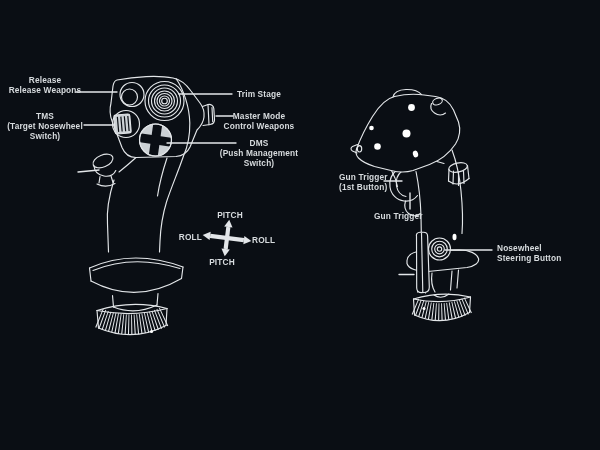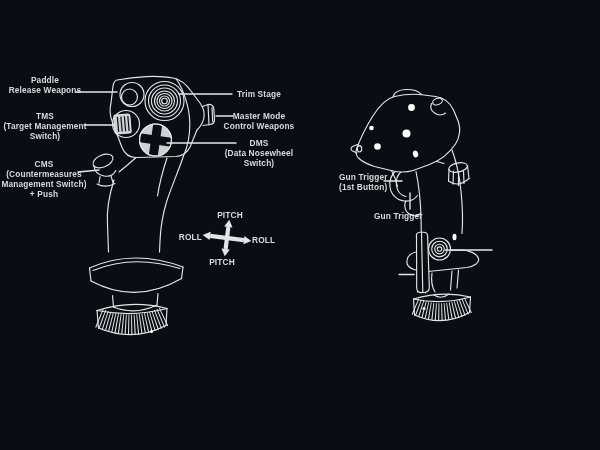--- a/index.html
+++ b/index.html
@@ -216,49 +216,43 @@
       <line x1="216" y1="116" x2="233" y2="116"></line>
       <line x1="167" y1="143" x2="236" y2="143"></line>
       <line x1="384" y1="181" x2="402" y2="181"></line>
       <line x1="410" y1="193" x2="410" y2="209"></line>
       <line x1="399" y1="274.5" x2="414" y2="274.5"></line>
       <line x1="445" y1="250" x2="492" y2="250"></line>
     </g>
   </svg>
 
   <div class="callout center" style="left:3px;top:75px;width:84px">
-    <span>Paddle</span>
+    <span>Release</span>
     <span>Release Weapons</span>
   </div>
 
   <div class="callout center" style="left:1px;top:111px;width:88px">
     <span>TMS</span>
-    <span>(Target Management</span>
+    <span>(Target Nosewheel</span>
     <span>Switch)</span>
   </div>
 
-  <div class="callout center" style="left:0px;top:159px;width:88px">
-    <span>CMS</span>
-    <span>(Countermeasures</span>
-    <span>Management Switch)</span>
-    <span>+ Push</span>
-  </div>
 
   <div class="callout center" style="left:215px;top:89px;width:88px">
     <span>Trim Stage</span>
   </div>
 
   <div class="callout center" style="left:215px;top:111px;width:88px">
     <span>Master Mode</span>
     <span>Control Weapons</span>
   </div>
 
   <div class="callout center" style="left:215px;top:138px;width:88px">
     <span>DMS</span>
-    <span>(Data Nosewheel</span>
+    <span>(Push Management</span>
     <span>Switch)</span>
   </div>
 
   <div class="callout center" style="left:209px;top:210px;width:42px">
     <span>PITCH</span>
   </div>
   <div class="callout right" style="left:160px;top:232px;width:42px">
     <span>ROLL</span>
   </div>
   <div class="callout" style="left:252px;top:235px;width:42px">
@@ -271,14 +265,18 @@
   <div class="callout" style="left:339px;top:172px;width:70px">
     <span>Gun Trigger</span>
     <span>(1st Button)</span>
   </div>
 
   <div class="callout" style="left:374px;top:211px;width:60px">
     <span>Gun Trigger</span>
   </div>
 
 
+  <div class="callout" style="left:497px;top:243px;width:80px">
+    <span>Nosewheel</span>
+    <span>Steering Button</span>
+  </div>
 
 </div>
 
 </body></html>

